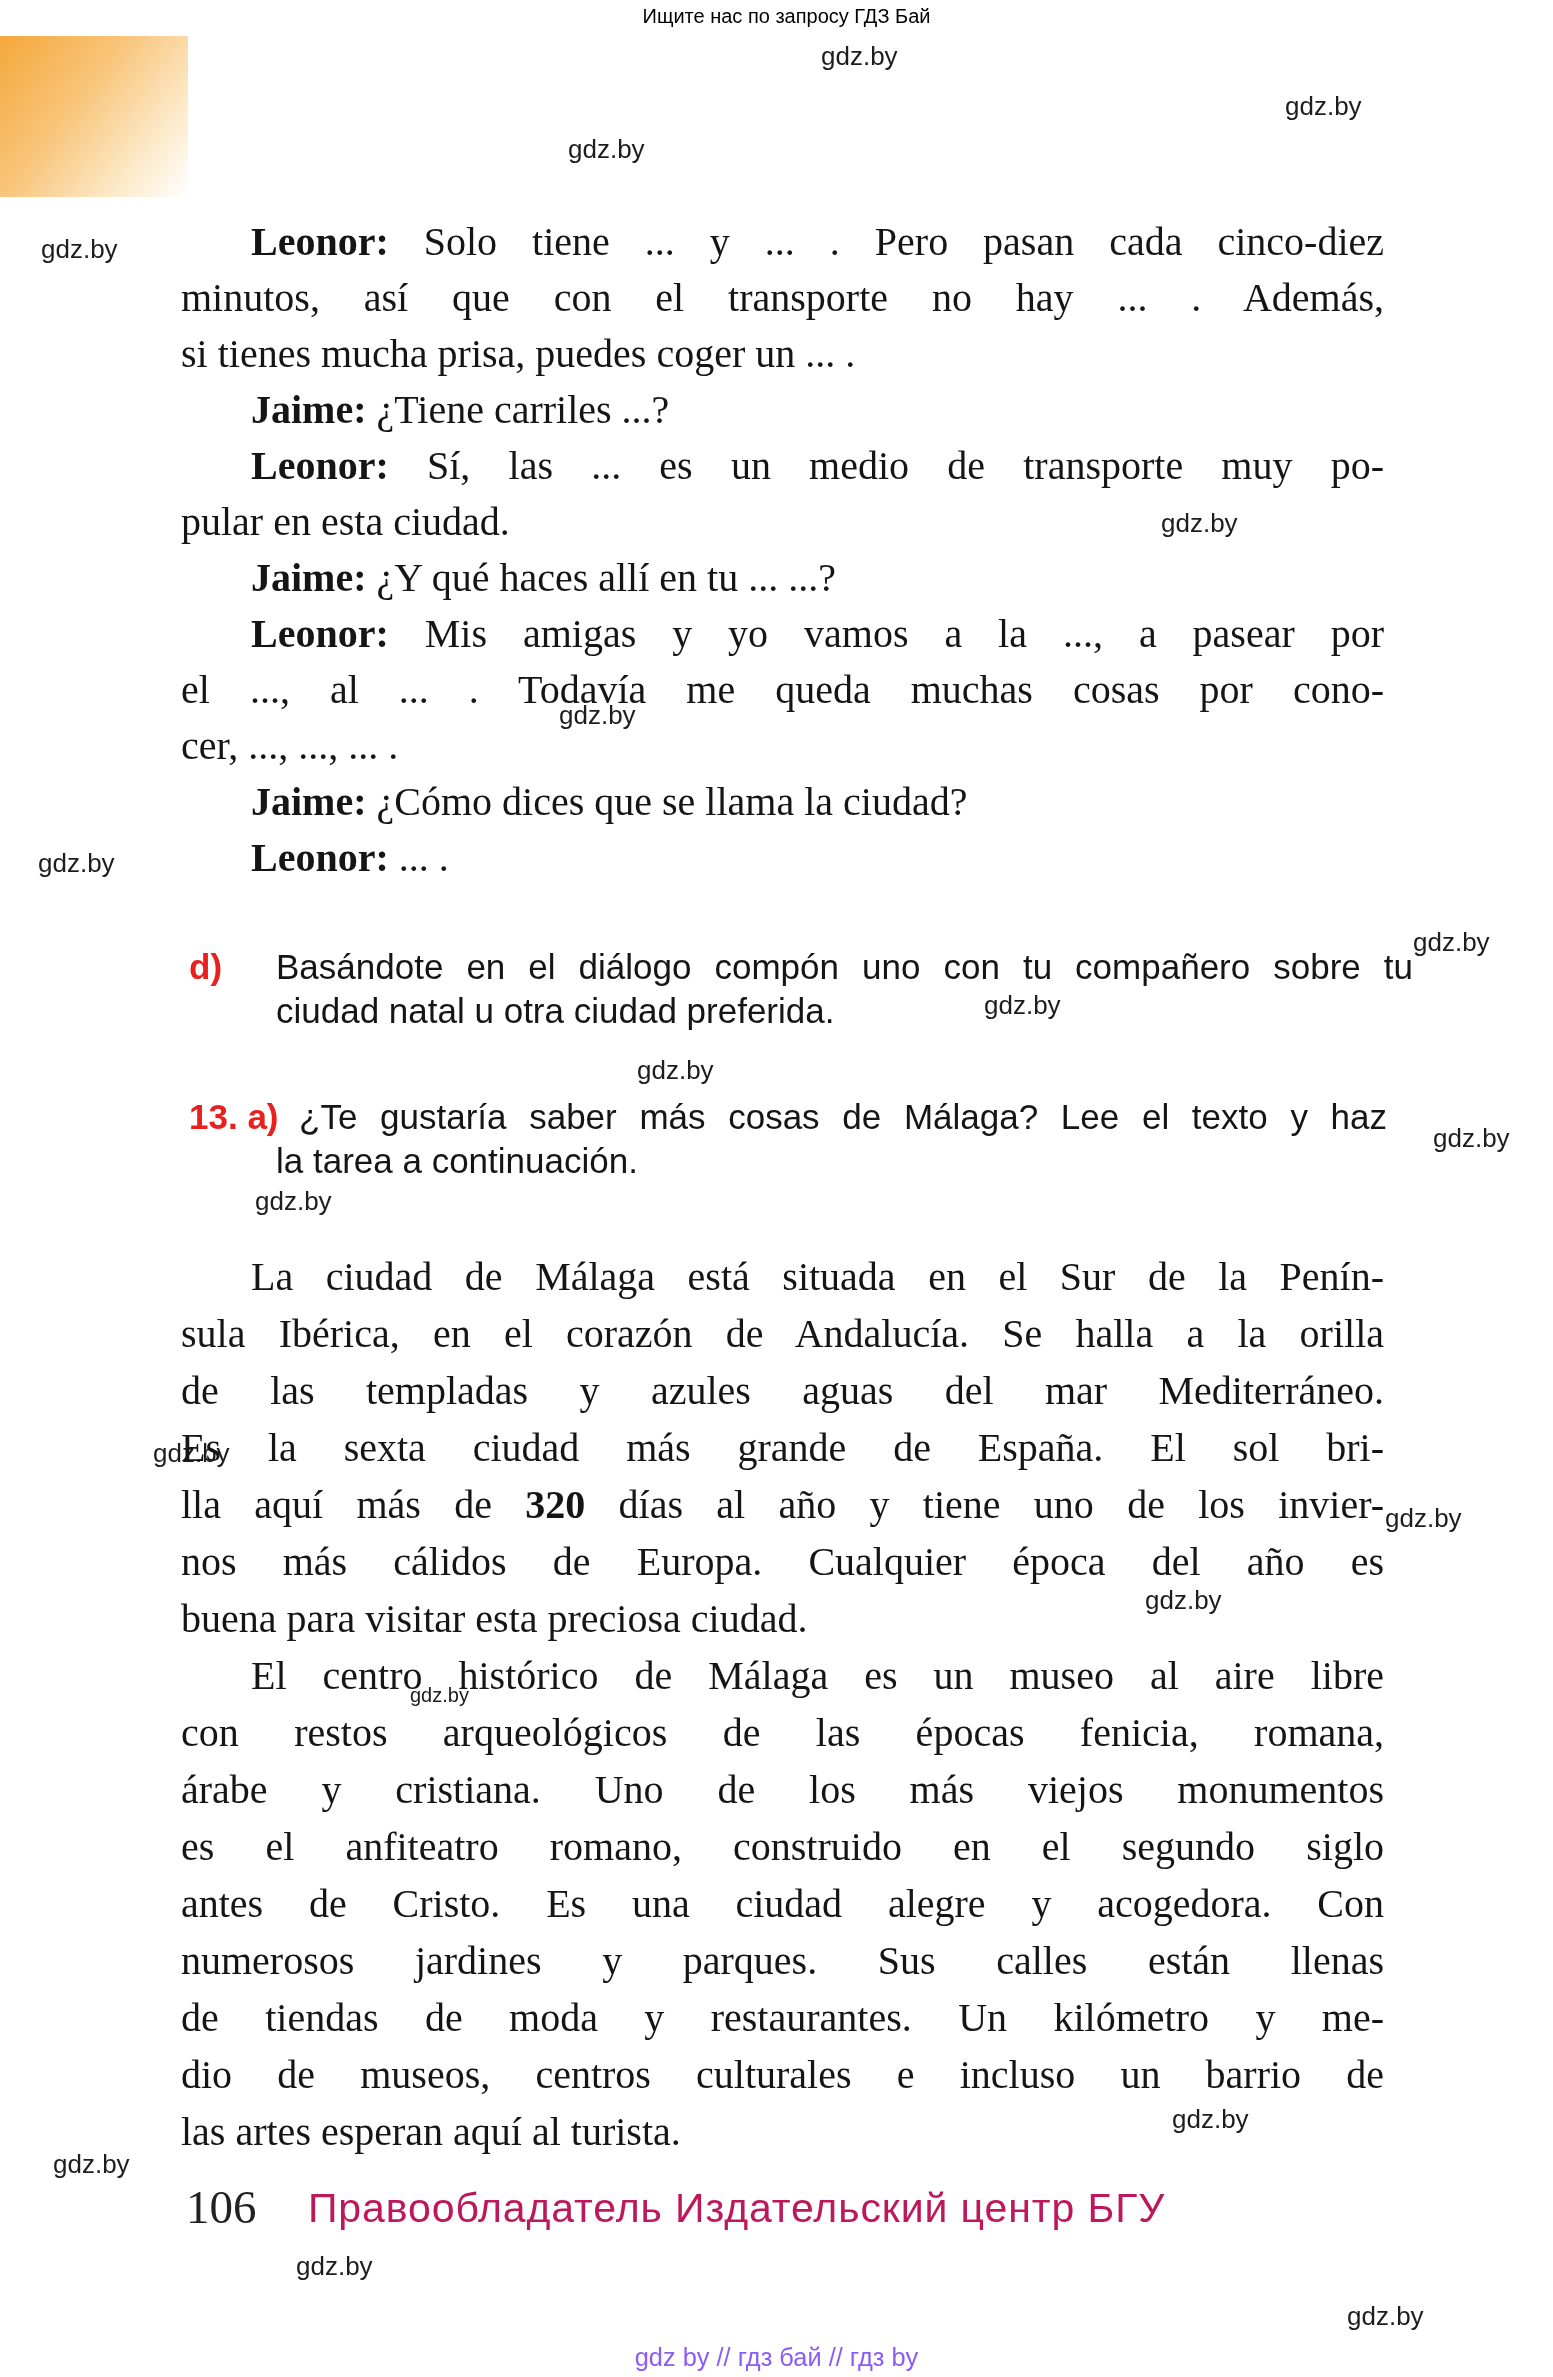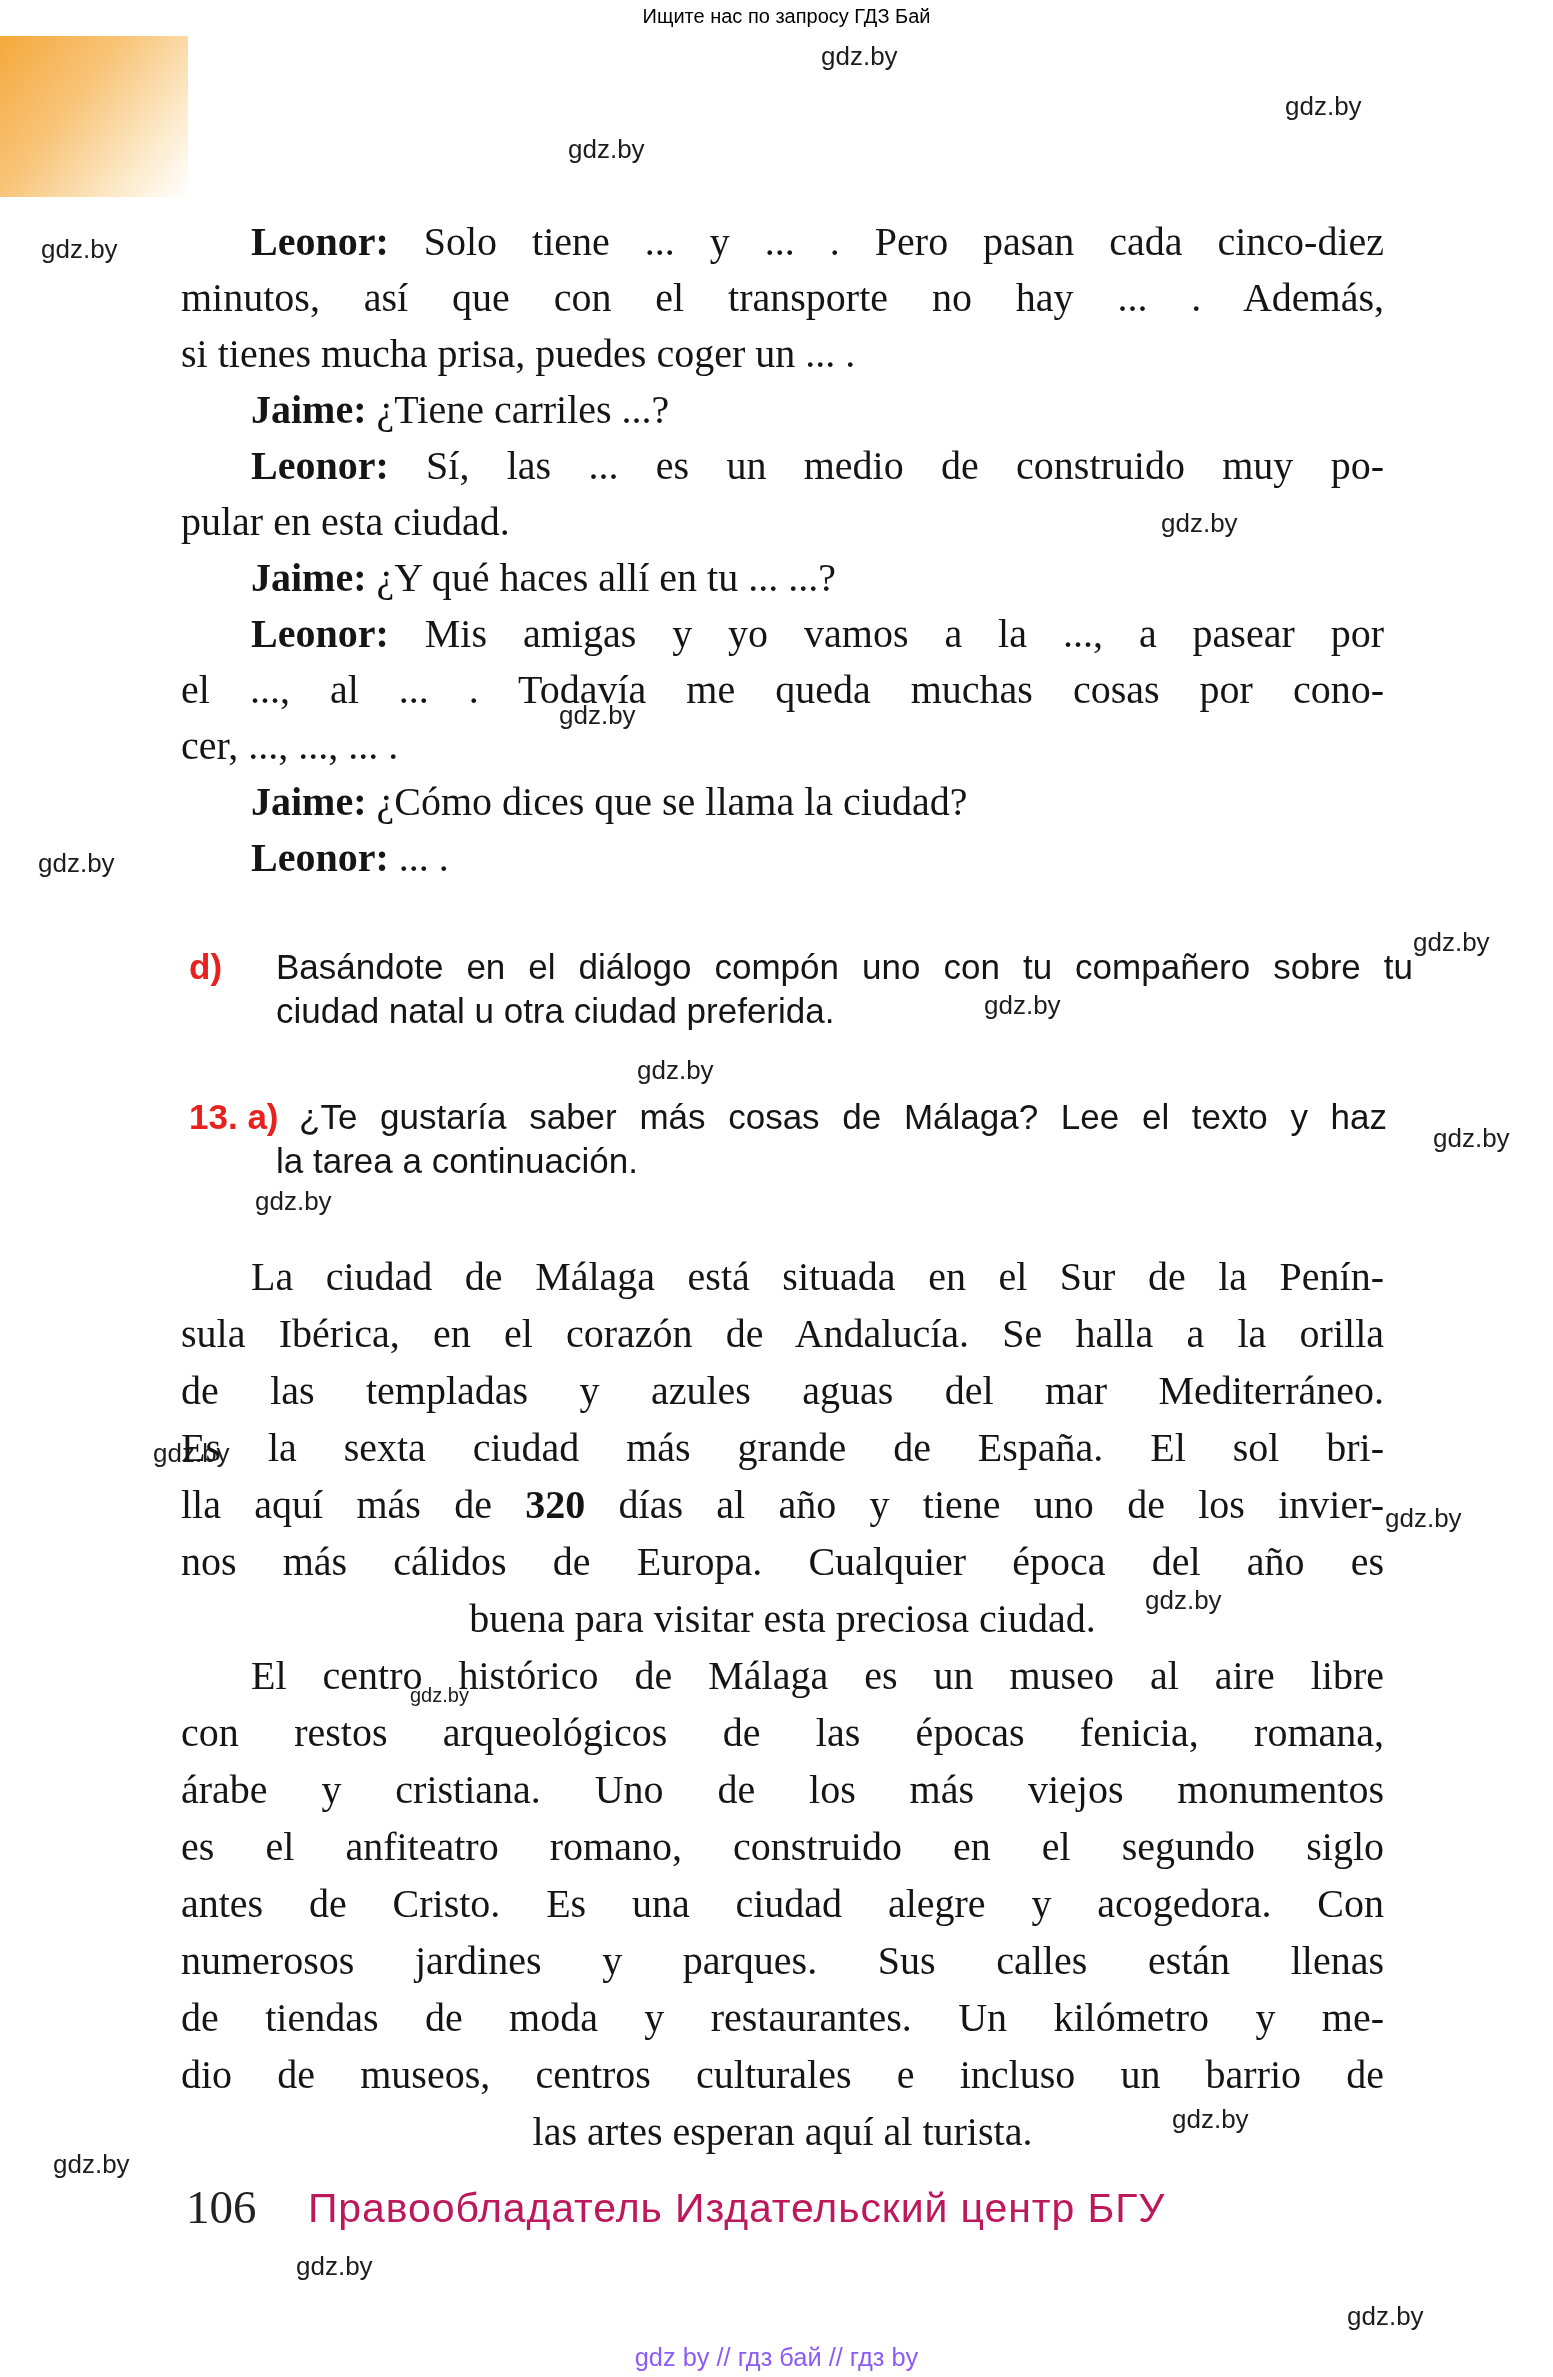--- a/index.html
+++ b/index.html
@@ -18,21 +18,21 @@
   }
   .wm{
     position:absolute;font-family:"Liberation Sans",sans-serif;
     font-size:26px;color:#1d1d1d;white-space:nowrap;
   }
   .wm.small{font-size:20px;}
   .serifblock{position:absolute;left:181px;width:1203px;font-size:40px;}
   #dialogue{top:214px;}
   #dialogue .tline{height:56px;line-height:56px;}
   #reading{top:1248px;}
-  #reading .tline{height:57px;line-height:57px;text-align:center;}
+  #reading .tline{height:57px;line-height:57px;}
   .tline{width:100%;box-sizing:border-box;white-space:nowrap;}
   .tline.just{text-align:justify;text-align-last:justify;}
   .tline.ind{padding-left:70px;}
   .ex-label{
     position:absolute;left:189px;font-family:"Liberation Sans",sans-serif;
     font-weight:bold;font-size:35px;color:#e8211f;line-height:44px;
   }
   #exd-label{top:945px;}
   #ex13-label{top:1095px;}
   .sansblock{
@@ -84,21 +84,21 @@
       <div class="wm" style="left: 53px; top: 2149px;">gdz.by</div>
       <div class="wm" style="left: 296px; top: 2251px;">gdz.by</div>
       <div class="wm" style="left: 1347px; top: 2301px;">gdz.by</div>
     </div>
 
   <div id="dialogue" class="serifblock">
       <div class="tline just ind"><b>Leonor:</b><span> Solo tiene ... y ... . Pero pasan cada cinco-diez</span></div>
       <div class="tline just"><span>minutos, así que con el transporte no hay ... . Además,</span></div>
       <div class="tline"><span>si tienes mucha prisa, puedes coger un ... .</span></div>
       <div class="tline ind"><b>Jaime:</b><span> ¿Tiene carriles ...?</span></div>
-      <div class="tline just ind"><b>Leonor:</b><span> Sí, las ... es un medio de construido muy po-</span></div>
+      <div class="tline just ind"><b>Leonor:</b><span> Sí, las ... es un medio de transporte muy po-</span></div>
       <div class="tline"><span>pular en esta ciudad.</span></div>
       <div class="tline ind"><b>Jaime:</b><span> ¿Y qué haces allí en tu ... ...?</span></div>
       <div class="tline just ind"><b>Leonor:</b><span> Mis amigas y yo vamos a la ..., a pasear por</span></div>
       <div class="tline just"><span>el ..., al ... . Todavía me queda muchas cosas por cono-</span></div>
       <div class="tline"><span>cer, ..., ..., ... .</span></div>
       <div class="tline ind"><b>Jaime:</b><span> ¿Cómo dices que se llama la ciudad?</span></div>
       <div class="tline ind"><b>Leonor:</b><span> ... .</span></div>
     </div>
 
   <div class="ex-label" id="exd-label">d)</div>

